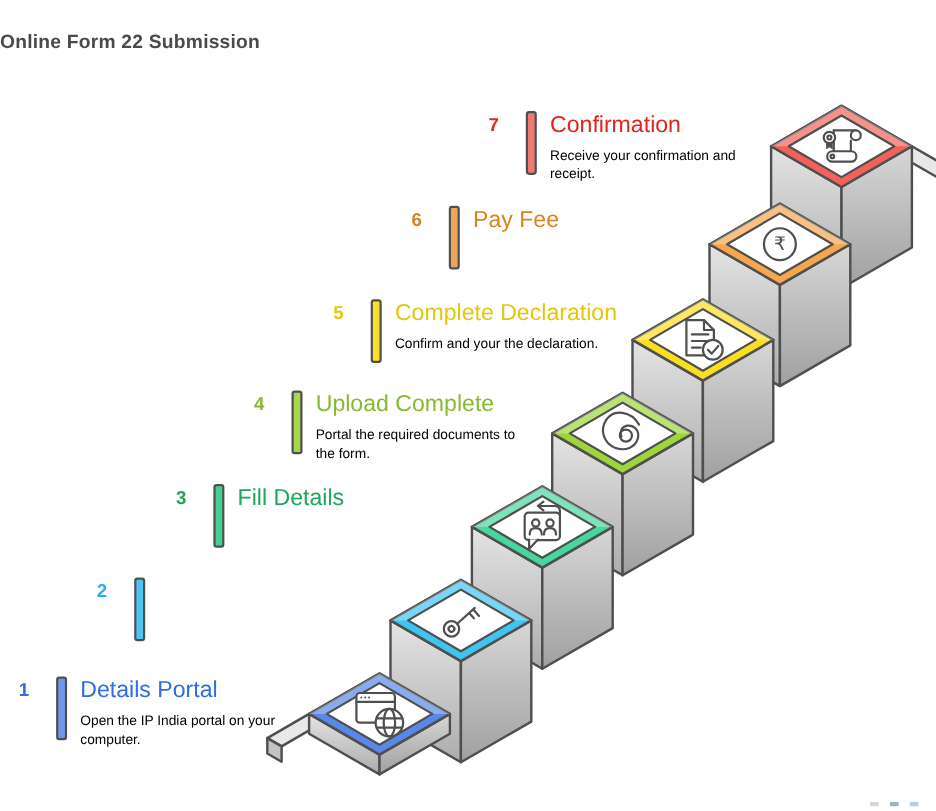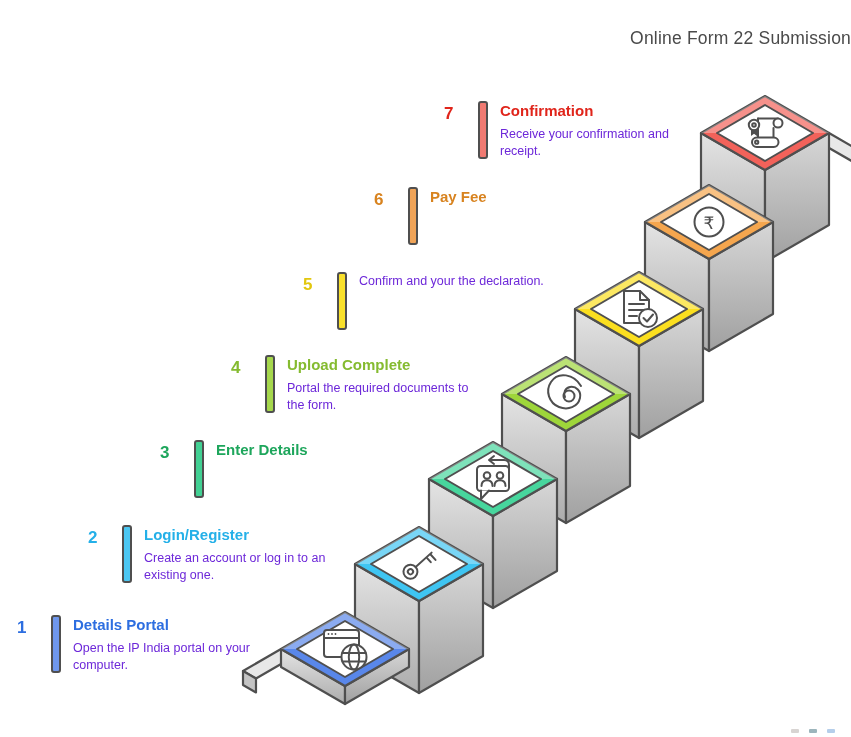--- a/index.html
+++ b/index.html
@@ -1,26 +1,26 @@
 <!DOCTYPE html>
 <html><head>
 <meta charset="utf-8">
 <style>
   html,body{margin:0;padding:0;width:851px;height:737px;background:#fff;overflow:hidden;
     font-family:"Liberation Sans","DejaVu Sans",sans-serif;}
   .stage{position:relative;width:851px;height:737px;}
-  .main-title{position:absolute;top:28px;left:0;width:100%;text-align:right;
-    font-size:17.5px;font-weight:400;color:#4a4a4a;letter-spacing:.2px;}
+  .main-title{position:absolute;top:28px;left:0;width:100%;text-align:left;
+    font-size:17.5px;font-weight:700;color:#4a4a4a;letter-spacing:.2px;}
   .tb{position:absolute;display:flex;align-items:flex-start;}
   .num{width:24px;font-size:17px;font-weight:700;color:var(--accent);margin-top:3px;}
   .bar{width:6px;height:54px;background:var(--bar);border:2px solid #4f4f4f;border-radius:3px;
     margin-left:10px;flex:none;}
   .txt{margin-left:12px;margin-top:1px;}
-  .t{font-size:15px;font-weight:700;color:var(--accent);margin-bottom:7px;}
-  .d{font-size:12.5px;color:#6d28d9;line-height:1.35;}
+  .t{font-size:21px;font-weight:400;color:var(--accent);margin-bottom:7px;}
+  .d{font-size:12.5px;color:#000000;line-height:1.35;}
   svg{position:absolute;left:0;top:0;}
   .plat{stroke:#4f4f4f;stroke-width:2.2;stroke-linejoin:round;}
   .wallL{fill:url(#gradL);}
   .wallR{fill:url(#gradR);}
   .inner{fill:#ffffff;stroke:#4f4f4f;stroke-width:2;stroke-linejoin:round;}
   .shine{fill:rgba(255,255,255,.3);stroke:none;}
   .icon{stroke:#4f4f4f;stroke-width:2;fill:none;stroke-linecap:round;stroke-linejoin:round;}
   .icon .fillDark{fill:#4f4f4f;stroke:none;}
   .icon .white{fill:#fff;}
   .icon text{stroke:none;fill:#4f4f4f;font-family:"DejaVu Sans",sans-serif;}
@@ -185,48 +185,45 @@
     <div class="bar"></div>
     <div class="txt" style="width:225px">
       <div class="t">Pay Fee</div>
     </div>
   </div>
 
   <div class="tb" style="left: 303px; top: 272px; --accent: #e2c70e; --bar: #f9e02b;">
     <div class="num">5</div>
     <div class="bar"></div>
     <div class="txt" style="width:240px">
+      <div class="t">Complete Declaration</div>
       <div class="d">Confirm and your the declaration.</div>
     </div>
   </div>
 
   <div class="tb" style="left: 231px; top: 355px; --accent: #85bb30; --bar: #a6d84c;">
     <div class="num">4</div>
     <div class="bar"></div>
     <div class="txt" style="width:192px">
       <div class="t">Upload Complete</div>
       <div class="d">Portal the required documents to the form.</div>
     </div>
   </div>
 
   <div class="tb" style="left: 160px; top: 440px; --accent: #1ea65c; --bar: #42d093;">
     <div class="num">3</div>
     <div class="bar"></div>
     <div class="txt" style="width:196px">
-      <div class="t">Enter Details</div>
+      <div class="t">Fill Details</div>
     </div>
   </div>
 
   <div class="tb" style="left: 88px; top: 525px; --accent: #24b0e8; --bar: #4cc7f2;">
     <div class="num">2</div>
     <div class="bar"></div>
-    <div class="txt" style="width:196px">
-      <div class="t">Login/Register</div>
-      <div class="d">Create an account or log in to an existing one.</div>
-    </div>
   </div>
 
   <div class="tb" style="left: 17px; top: 615px; --accent: #2d6ee0; --bar: #6f97ec;">
     <div class="num">1</div>
     <div class="bar"></div>
     <div class="txt" style="width:188px">
       <div class="t">Details Portal</div>
       <div class="d">Open the IP India portal on your computer.</div>
     </div>
   </div>

